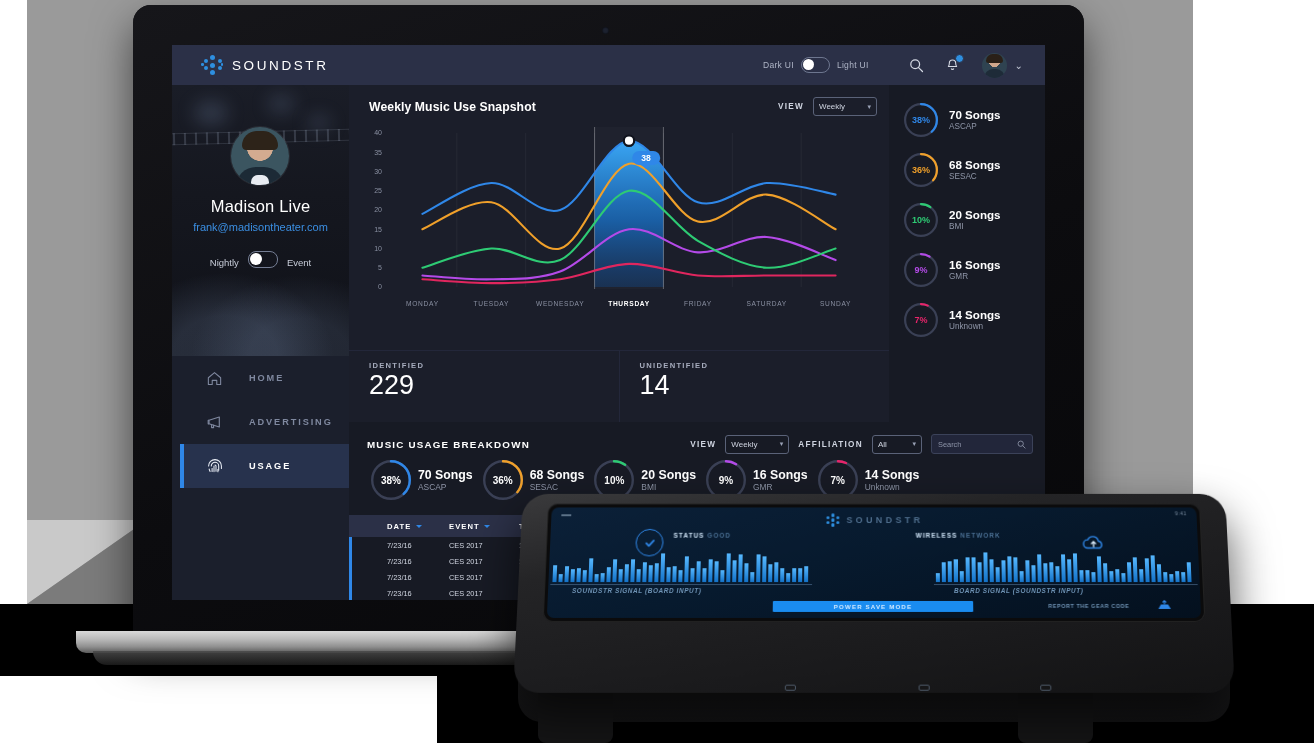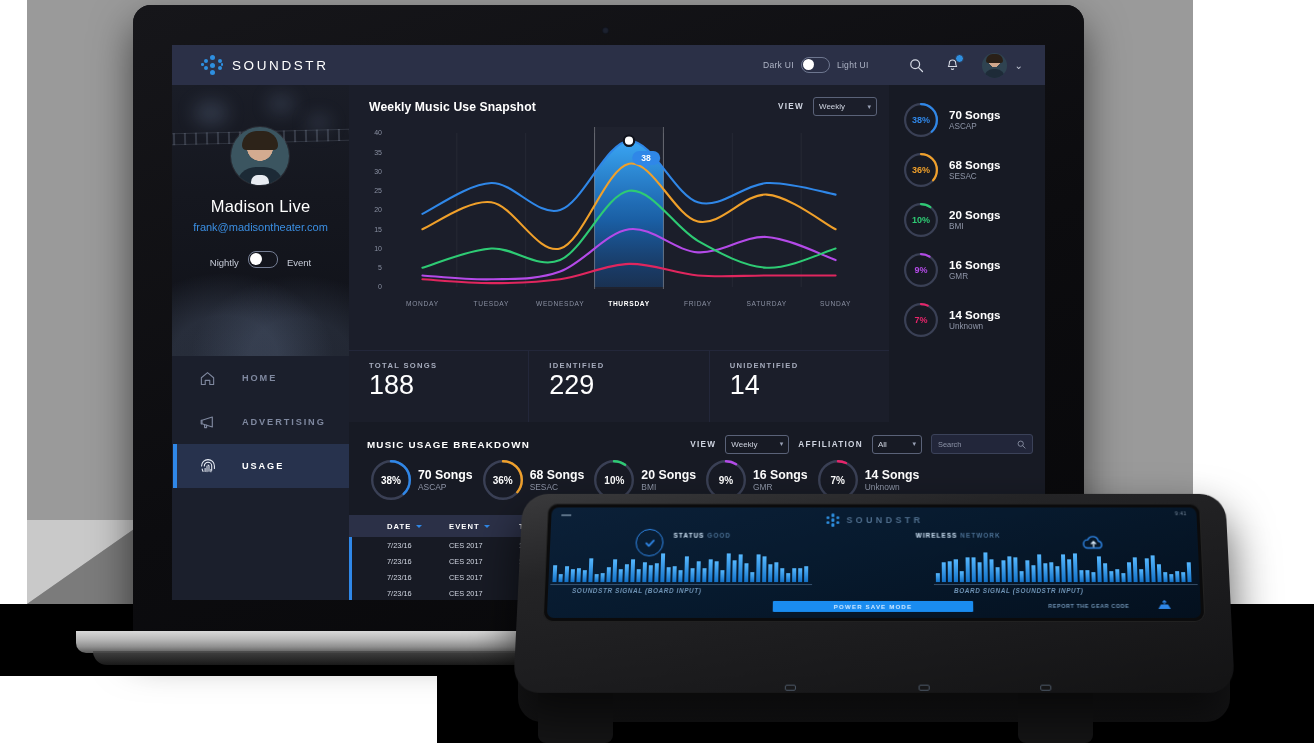--- a/index.html
+++ b/index.html
@@ -67,21 +67,21 @@
   .avatar-big .hair{position:absolute;left:11px;top:4px;width:36px;height:19px;border-radius:18px 18px 5px 5px;background:#2d2319;}
   .avatar-big .body{position:absolute;left:5px;bottom:-2px;width:48px;height:20px;border-radius:22px 22px 0 0;background:#1c2a36;}
   .avatar-big .shirt{position:absolute;left:20px;bottom:-2px;width:18px;height:12px;background:#e8ecf2;border-radius:7px 7px 0 0;}
   .side-name{position:absolute;left:0;top:112px;width:177px;text-align:center;color:#fff;font-size:16.5px;font-weight:400;letter-spacing:.2px;}
   .side-mail{position:absolute;left:0;top:136px;width:177px;text-align:center;color:#3b8fe3;font-size:11px;}
   .toggle-row{position:absolute;left:0;top:166px;width:177px;display:flex;align-items:flex-end;justify-content:center;gap:9px;}
   .toggle-row .tl{color:#c7ccd8;font-size:9.5px;}
   .switch2{width:28px;height:15px;border-radius:8px;border:1px solid #747d93;position:relative;}
   .switch2 .knob{position:absolute;left:1px;top:1px;width:12px;height:12px;border-radius:50%;background:#fff;}
 
-  .nav{position:absolute;left:1px;top:271px;width:177px;}
+  .nav{position:absolute;left:8px;top:271px;width:177px;}
   .nav-item{position:relative;height:44px;display:flex;align-items:center;padding-left:24px;box-sizing:border-box;}
   .nav-item .nlabel{color:#7f889f;font-size:9.2px;letter-spacing:1.9px;font-weight:700;margin-left:24px;}
   .nav-item.active{background:#27324d;}
   .nav-item.active::before{content:"";position:absolute;left:0;top:0;width:3.5px;height:44px;background:#2f87e8;}
   .nav-item.active .nlabel{color:#fff;}
   .nav-ic{width:21px;height:21px;display:flex;align-items:center;justify-content:center;}
 
   
   .main{position:absolute;left:177px;top:40px;width:696px;height:515px;background:#0c4a6e;}
   .chart-card{position:absolute;left:0;top:0;width:540px;height:265px;background:#1b1e2a;}
@@ -357,24 +357,20 @@
                   <text x="331.85714285714283" y="185" text-anchor="middle" font-size="6.6" fill="#8a90a2" letter-spacing="0.7" font-family="&quot;Liberation Sans&quot;,sans-serif" font-weight="400">FRIDAY</text>
                   <text x="400.7142857142857" y="185" text-anchor="middle" font-size="6.6" fill="#8a90a2" letter-spacing="0.7" font-family="&quot;Liberation Sans&quot;,sans-serif" font-weight="400">SATURDAY</text>
                   <text x="469.57142857142856" y="185" text-anchor="middle" font-size="6.6" fill="#8a90a2" letter-spacing="0.7" font-family="&quot;Liberation Sans&quot;,sans-serif" font-weight="400">SUNDAY</text>
                   <circle cx="263" cy="19.700000000000017" r="5.2" fill="#ffffff" stroke="#10131d" stroke-width="2.2"></circle>
                 </svg>
             <div class="tooltip" style="left: 280px; top: 29.7px;">38</div></div>
           </div>
 
           <div class="stats">
             <div class="stat">
-              <div class="sl">TOTAL SONGS</div>
-              <div class="sv">188</div>
-            </div>
-            <div class="stat">
               <div class="sl">IDENTIFIED</div>
               <div class="sv">229</div>
             </div>
             <div class="stat">
               <div class="sl">UNIDENTIFIED</div>
               <div class="sv">14</div>
             </div>
           </div>
 
           <div class="pro-panel" id="pro-panel">

